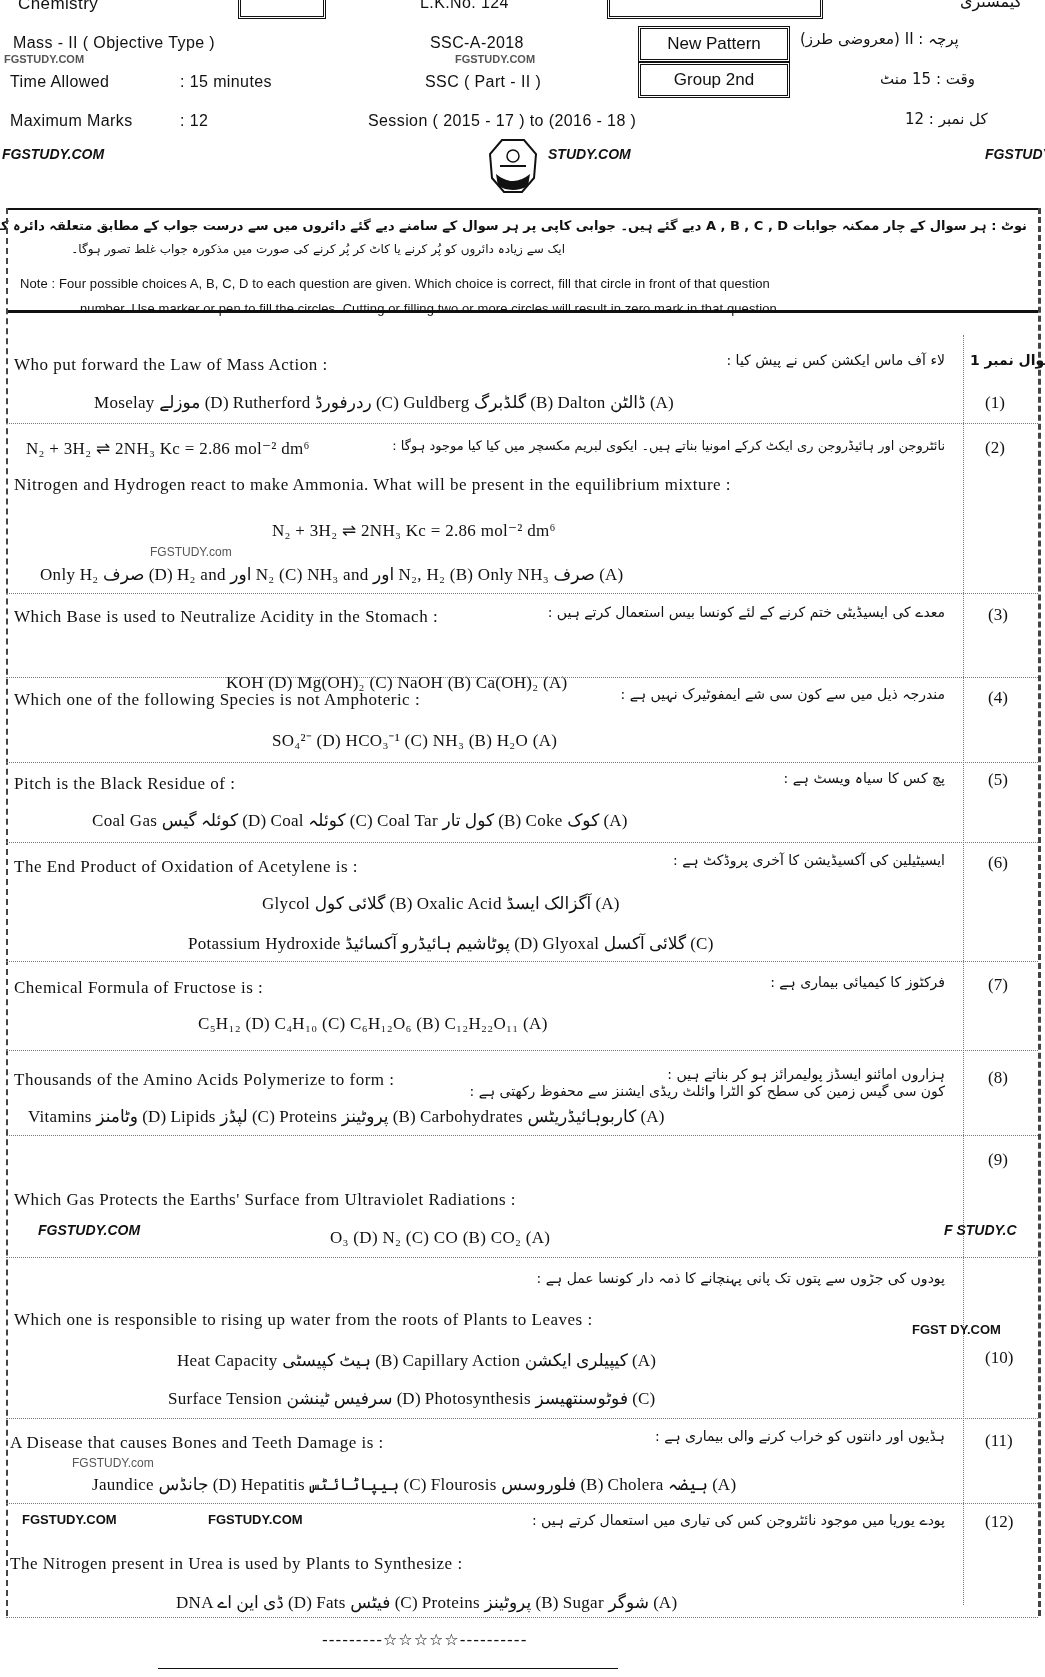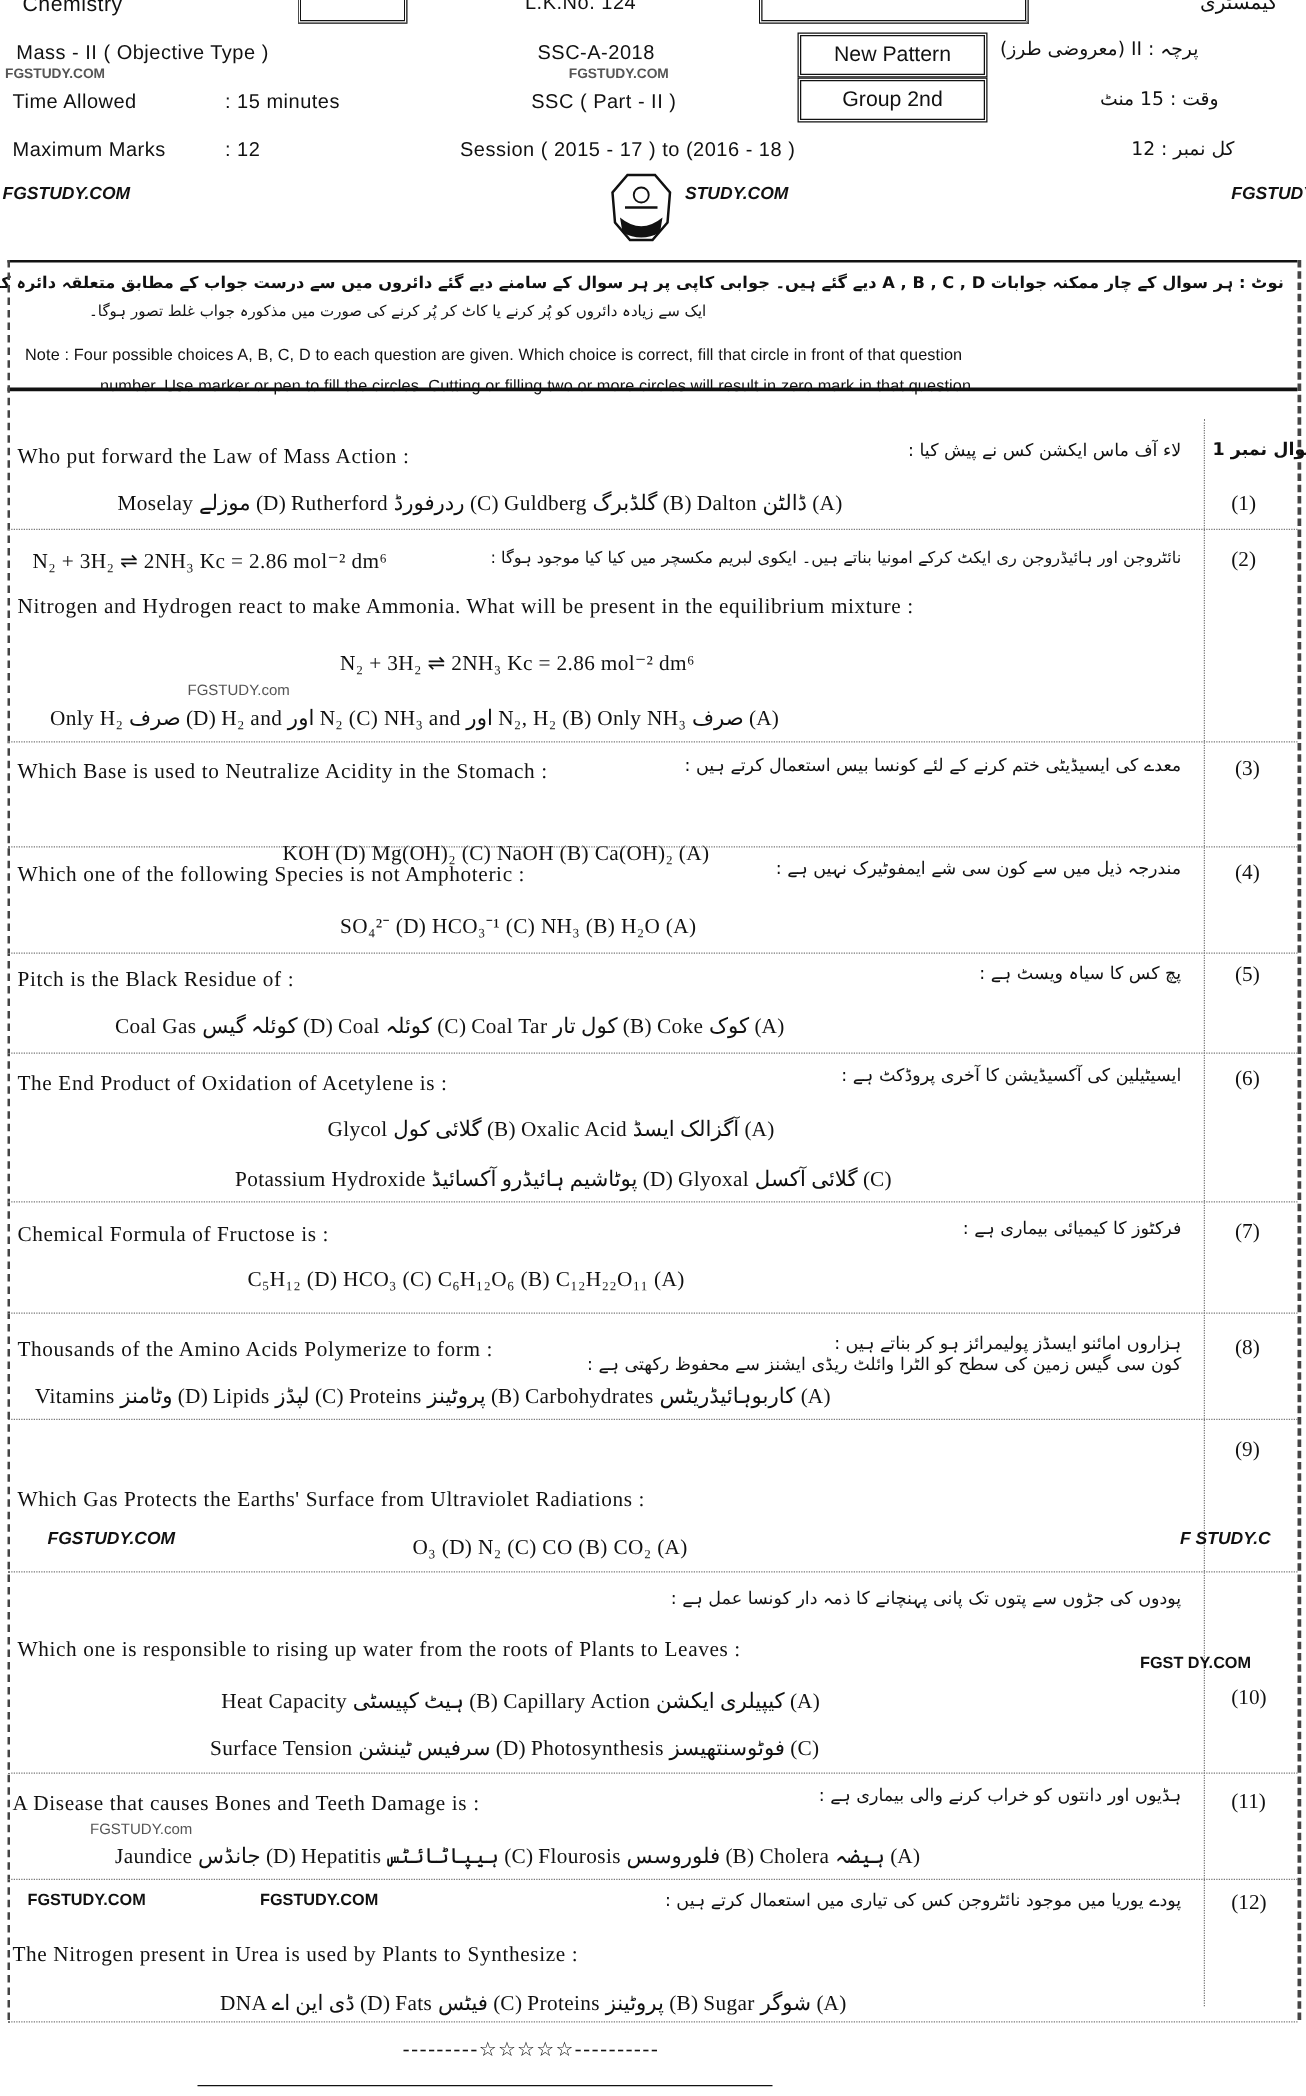--- a/index.html
+++ b/index.html
@@ -125,21 +125,21 @@
   <div class="abs qnum" style="left:988px;top:853px;">(6)</div>
   <div class="abs opts" style="left:262px;top:893px;">Glycol گلائی کول (B) Oxalic Acid آگزالک ایسڈ (A)</div>
   <div class="abs opts" style="left:188px;top:933px;">Potassium Hydroxide پوٹاشیم ہائیڈرو آکسائیڈ (D) Glyoxal گلائی آکسل (C)</div>
 </div>
 <div class="row-line" style="top:961px;"></div>
 
 <div>
   <div class="abs q-en" style="left:14px;top:978px;">Chemical Formula of Fructose is :</div>
   <div class="abs urdu" style="right:100px;top:974px;">فرکٹوز کا کیمیائی بیماری ہے :</div>
   <div class="abs qnum" style="left:988px;top:975px;">(7)</div>
-  <div class="abs opts" style="left:198px;top:1014px;">C₅H₁₂ (D) HCO₃ (C) C₆H₁₂O₆ (B) C₁₂H₂₂O₁₁ (A)</div>
+  <div class="abs opts" style="left:198px;top:1014px;">C₅H₁₂ (D) C₄H₁₀ (C) C₆H₁₂O₆ (B) C₁₂H₂₂O₁₁ (A)</div>
 </div>
 <div class="row-line" style="top:1050px;"></div>
 
 <div>
   <div class="abs q-en" style="left:14px;top:1070px;">Thousands of the Amino Acids Polymerize to form :</div>
   <div class="abs urdu" style="right:100px;top:1066px;">ہزاروں امائنو ایسڈز پولیمرائز ہو کر بناتے ہیں :</div>
   <div class="abs qnum" style="left:988px;top:1068px;">(8)</div>
   <div class="abs opts" style="left:28px;top:1106px;">Vitamins وٹامنز (D) Lipids لپڈز (C) Proteins پروٹینز (B) Carbohydrates کاربوہائیڈریٹس (A)</div>
 </div>
 <div class="row-line" style="top:1135px;"></div>

